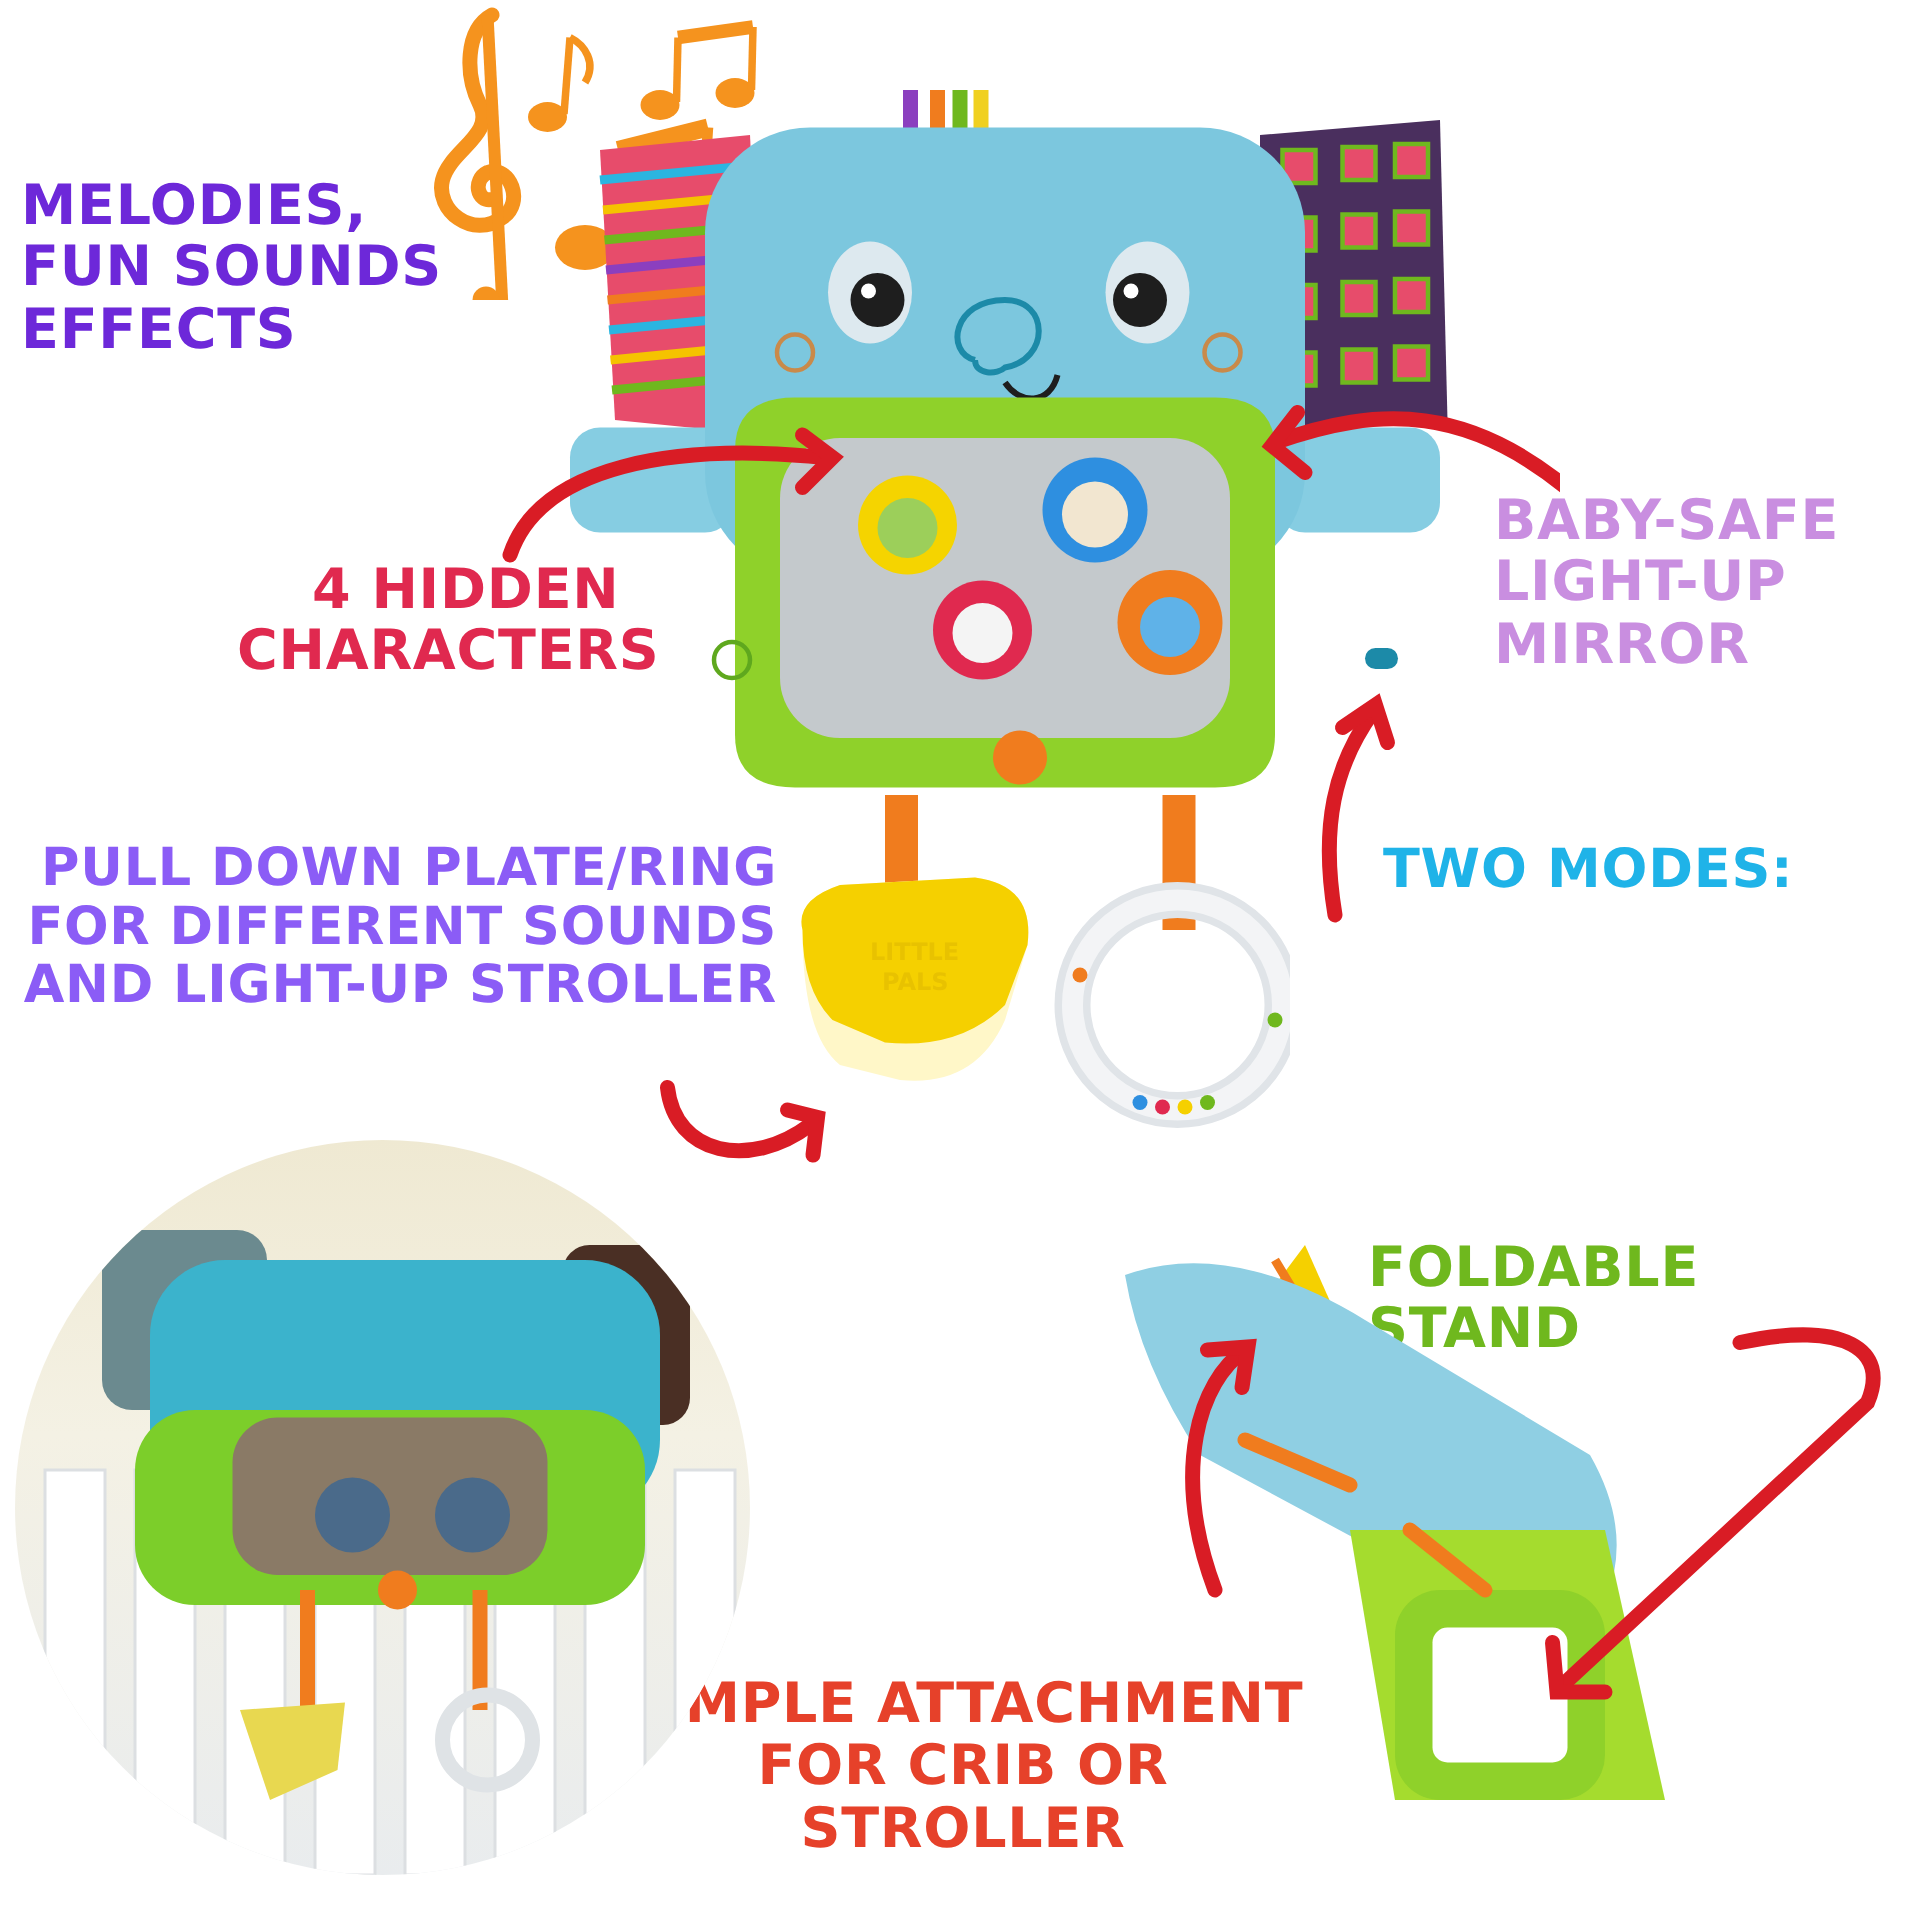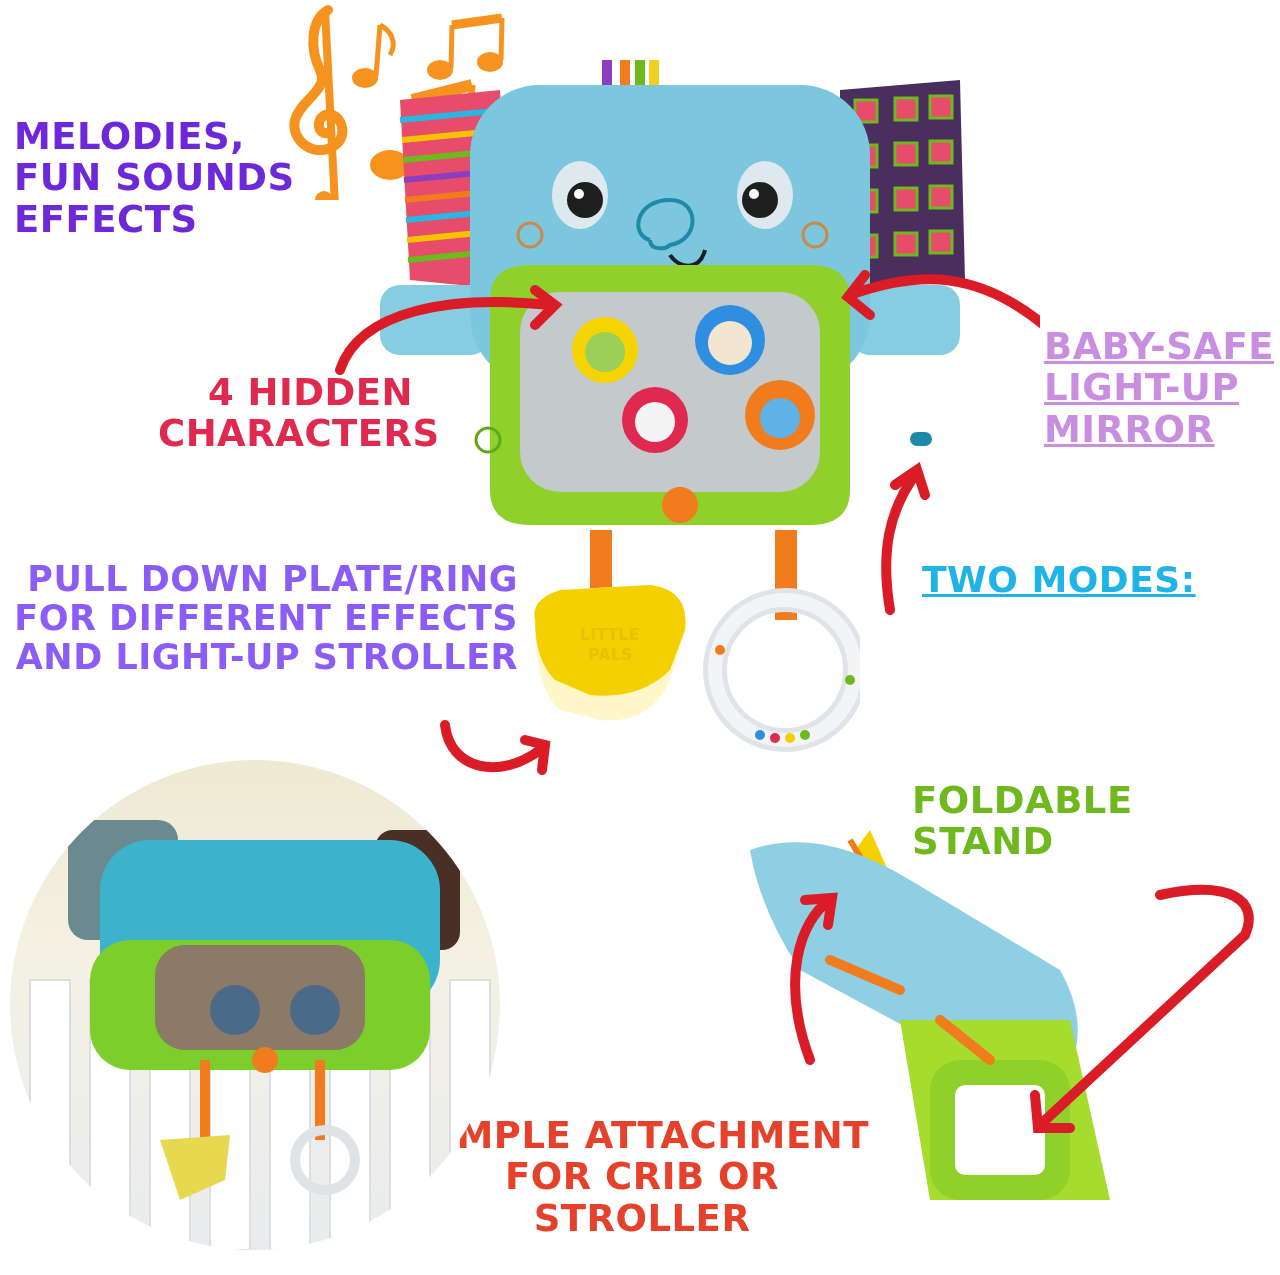--- a/index.html
+++ b/index.html
@@ -2,24 +2,24 @@
 <html><head>
 <meta charset="utf-8">
 <style>
   html, body { margin:0; padding:0; background:#ffffff; }
   body { width:1280px; height:1275px; position:relative; overflow:hidden;
          font-family:"DejaVu Sans", sans-serif; }
   .label { position:absolute; font-weight:bold; line-height:1.12; letter-spacing:0.5px; margin:0; }
   .label span { display:block; }
   #lbl-melodies { left:14px; top:116px; font-size:37px; }
   #lbl-hidden { left:130px; top:372px; font-size:37px; text-align:right; width:255px;margin-left:28px; }
-  #lbl-mirror { left:1044px; top:326px; font-size:37px;text-decoration:underline; }
-  #lbl-modes { left:922px; top:560px; font-size:36px;text-decoration:underline; }
+  #lbl-mirror { left:996px; top:326px; font-size:37px; }
+  #lbl-modes { left:922px; top:560px; font-size:36px; }
   #lbl-pull { left:12px; top:560px; font-size:35px; text-align:right; width:506px; }
-  #lbl-stand { left:912px; top:780px; font-size:37px; }
+  #lbl-stand { left:912px; top:824px; font-size:37px; }
   #lbl-attach { left:412px; top:1115px; font-size:37px; text-align:center; width:460px; }
   .art { position:absolute; }
 </style>
 </head>
 <body>
 
 <div class="label" id="lbl-melodies" style="color:#6d28d9">
   <span>MELODIES,</span>
   <span>FUN SOUNDS</span>
   <span>EFFECTS</span>
@@ -35,21 +35,21 @@
   <span>LIGHT-UP</span>
   <span>MIRROR</span>
 </div>
 
 <div class="label" id="lbl-modes" style="color:#1fb3e8">
   <span>TWO MODES:</span>
 </div>
 
 <div class="label" id="lbl-pull" style="color:#8b5cf6">
   <span>PULL DOWN PLATE/RING</span>
-  <span>FOR DIFFERENT EFFECTS</span>
+  <span>FOR DIFFERENT SOUNDS</span>
   <span>AND LIGHT-UP STROLLER</span>
 </div>
 
 <div class="label" id="lbl-stand" style="color:#6fb81e">
   <span>FOLDABLE STAND</span>
 </div>
 
 <div class="label" id="lbl-attach" style="color:#e6412a">
   <span>SIMPLE ATTACHMENT</span>
   <span>FOR CRIB OR STROLLER</span>

